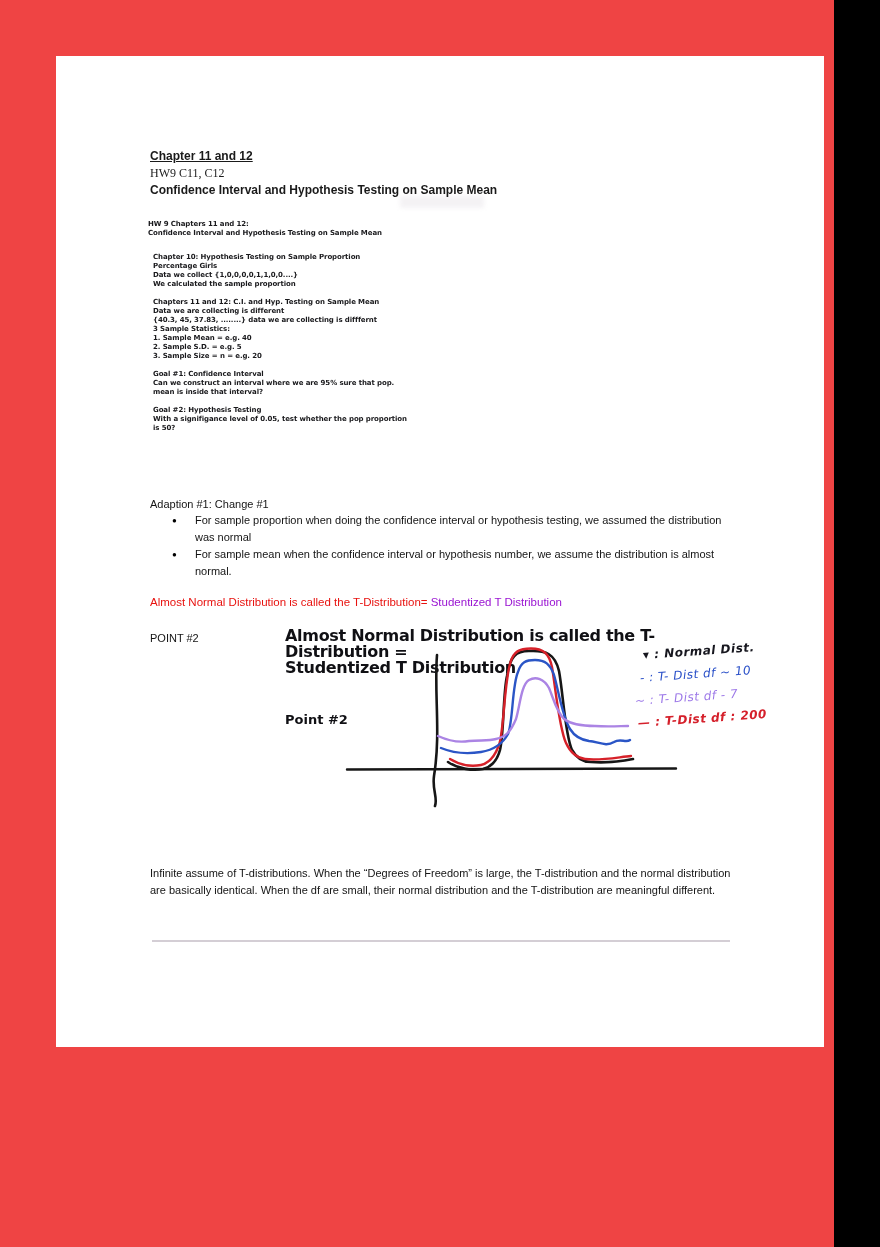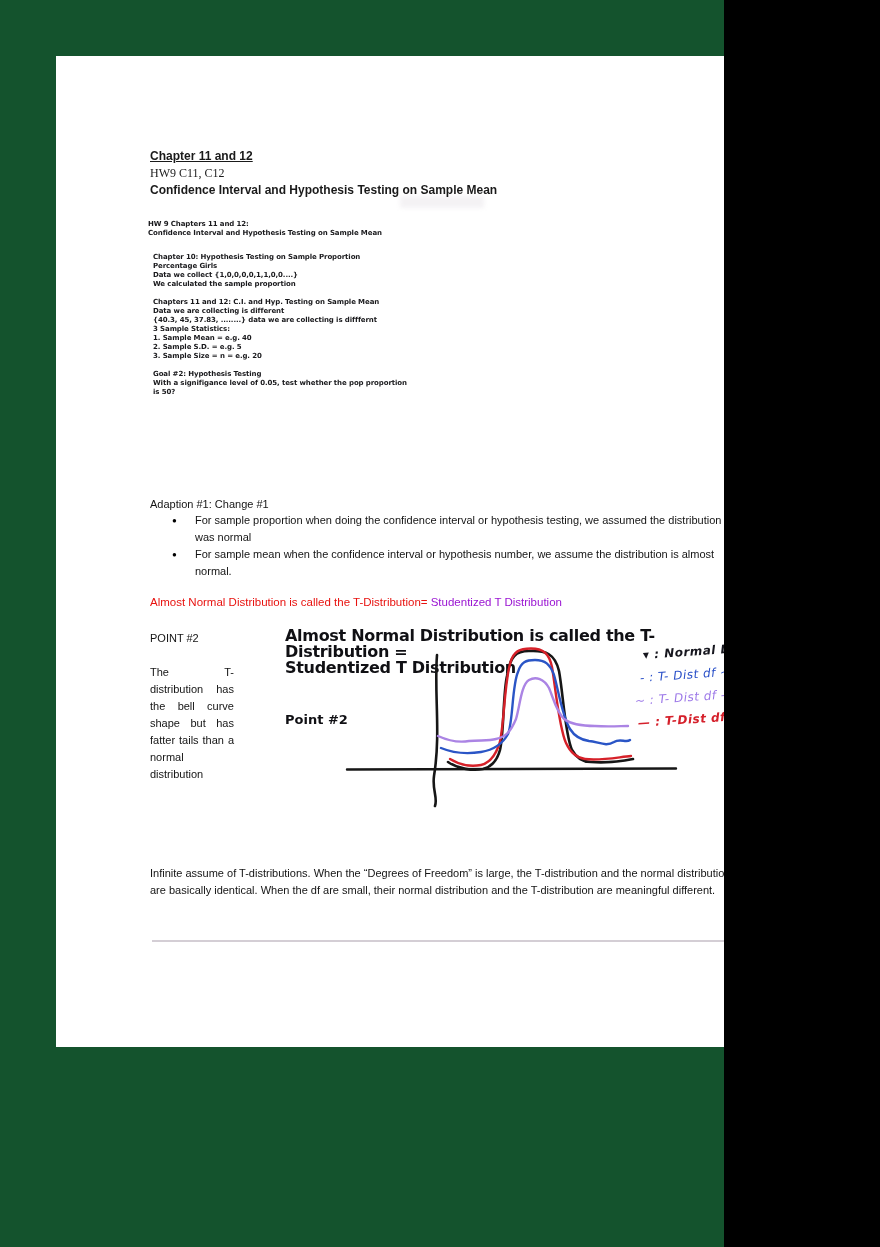--- a/index.html
+++ b/index.html
@@ -1,16 +1,16 @@
 <!DOCTYPE html>
 <html><head>
 <meta charset="utf-8">
 <style>
   html,body{margin:0;padding:0;background:#000;}
-  .canvas{position:relative;width:724px;height:1247px;background:#14532d;overflow:hidden;
+  .canvas{position:relative;width:834px;height:1247px;background:#ef4444;overflow:hidden;
           font-family:"Liberation Sans",sans-serif;color:#1a1a1a;}
   .page{position:absolute;left:56px;top:56px;width:768px;height:991px;background:#ffffff;}
   .abs{position:absolute;}
 
   
   .heading{left:94px;top:92px;font-size:12px;line-height:17px;width:560px;}
   .h-title{font-weight:bold;text-decoration:underline;}
   .h-sub{font-weight:normal;font-family:Liberation Serif, serif;}
   .h-sub2{font-weight:bold;}
   .smudge{left:344px;top:140px;width:84px;height:12px;background:#d8d2da;opacity:.28;filter:blur(2px);}
@@ -83,20 +83,25 @@
       <div class="nblock m9">
         <div>Chapters 11 and 12: C.I. and Hyp. Testing on Sample Mean</div>
         <div>Data we are collecting is different</div>
         <div>{40.3, 45, 37.83, ........} data  we are collecting is difffernt</div>
         <div>3 Sample Statistics:</div>
         <div>1. Sample Mean = e.g. 40</div>
         <div>2. Sample S.D.  = e.g. 5</div>
         <div>3. Sample Size = n = e.g. 20</div>
       </div>
       <div class="nblock m9">
+        <div>Goal #1: Confidence Interval</div>
+        <div>Can we construct an interval where we are 95% sure that pop.</div>
+        <div>mean is inside that interval?</div>
+      </div>
+      <div class="nblock m9">
         <div>Goal #2: Hypothesis Testing</div>
         <div>With a signifigance level of 0.05, test whether the pop proportion</div>
         <div>is 50?</div>
       </div>
     </div>
 
 
     <div class="abs body-text adaption">Adaption #1: Change #1</div>
 
     <div class="abs body-text bullets">
@@ -109,21 +114,20 @@
         <span class="bullet-text">For sample mean when the confidence interval or hypothesis number, we assume the distribution is almost normal.</span>
       </div>
     </div>
 
     <div class="abs tdist-line">
       <span class="t-red">Almost Normal Distribution is called the T-Distribution= </span><span class="t-purple">Studentized T Distribution</span>
     </div>
 
     <div class="abs body-text point2-label">POINT #2</div>
 
-    <div class="abs body-text point2-para">The T-distribution has the bell curve shape but has fatter tails than a normal distribution</div>
 
     <div class="abs drawing">
       <div class="d-title">
         <div>Almost Normal Distribution is called the T-Distribution =</div>
         <div>Studentized T Distribution</div>
       </div>
       <div class="d-point">Point #2</div>
 
       <svg class="sketch-svg" width="537" height="190" viewBox="0 0 537 190">
 

